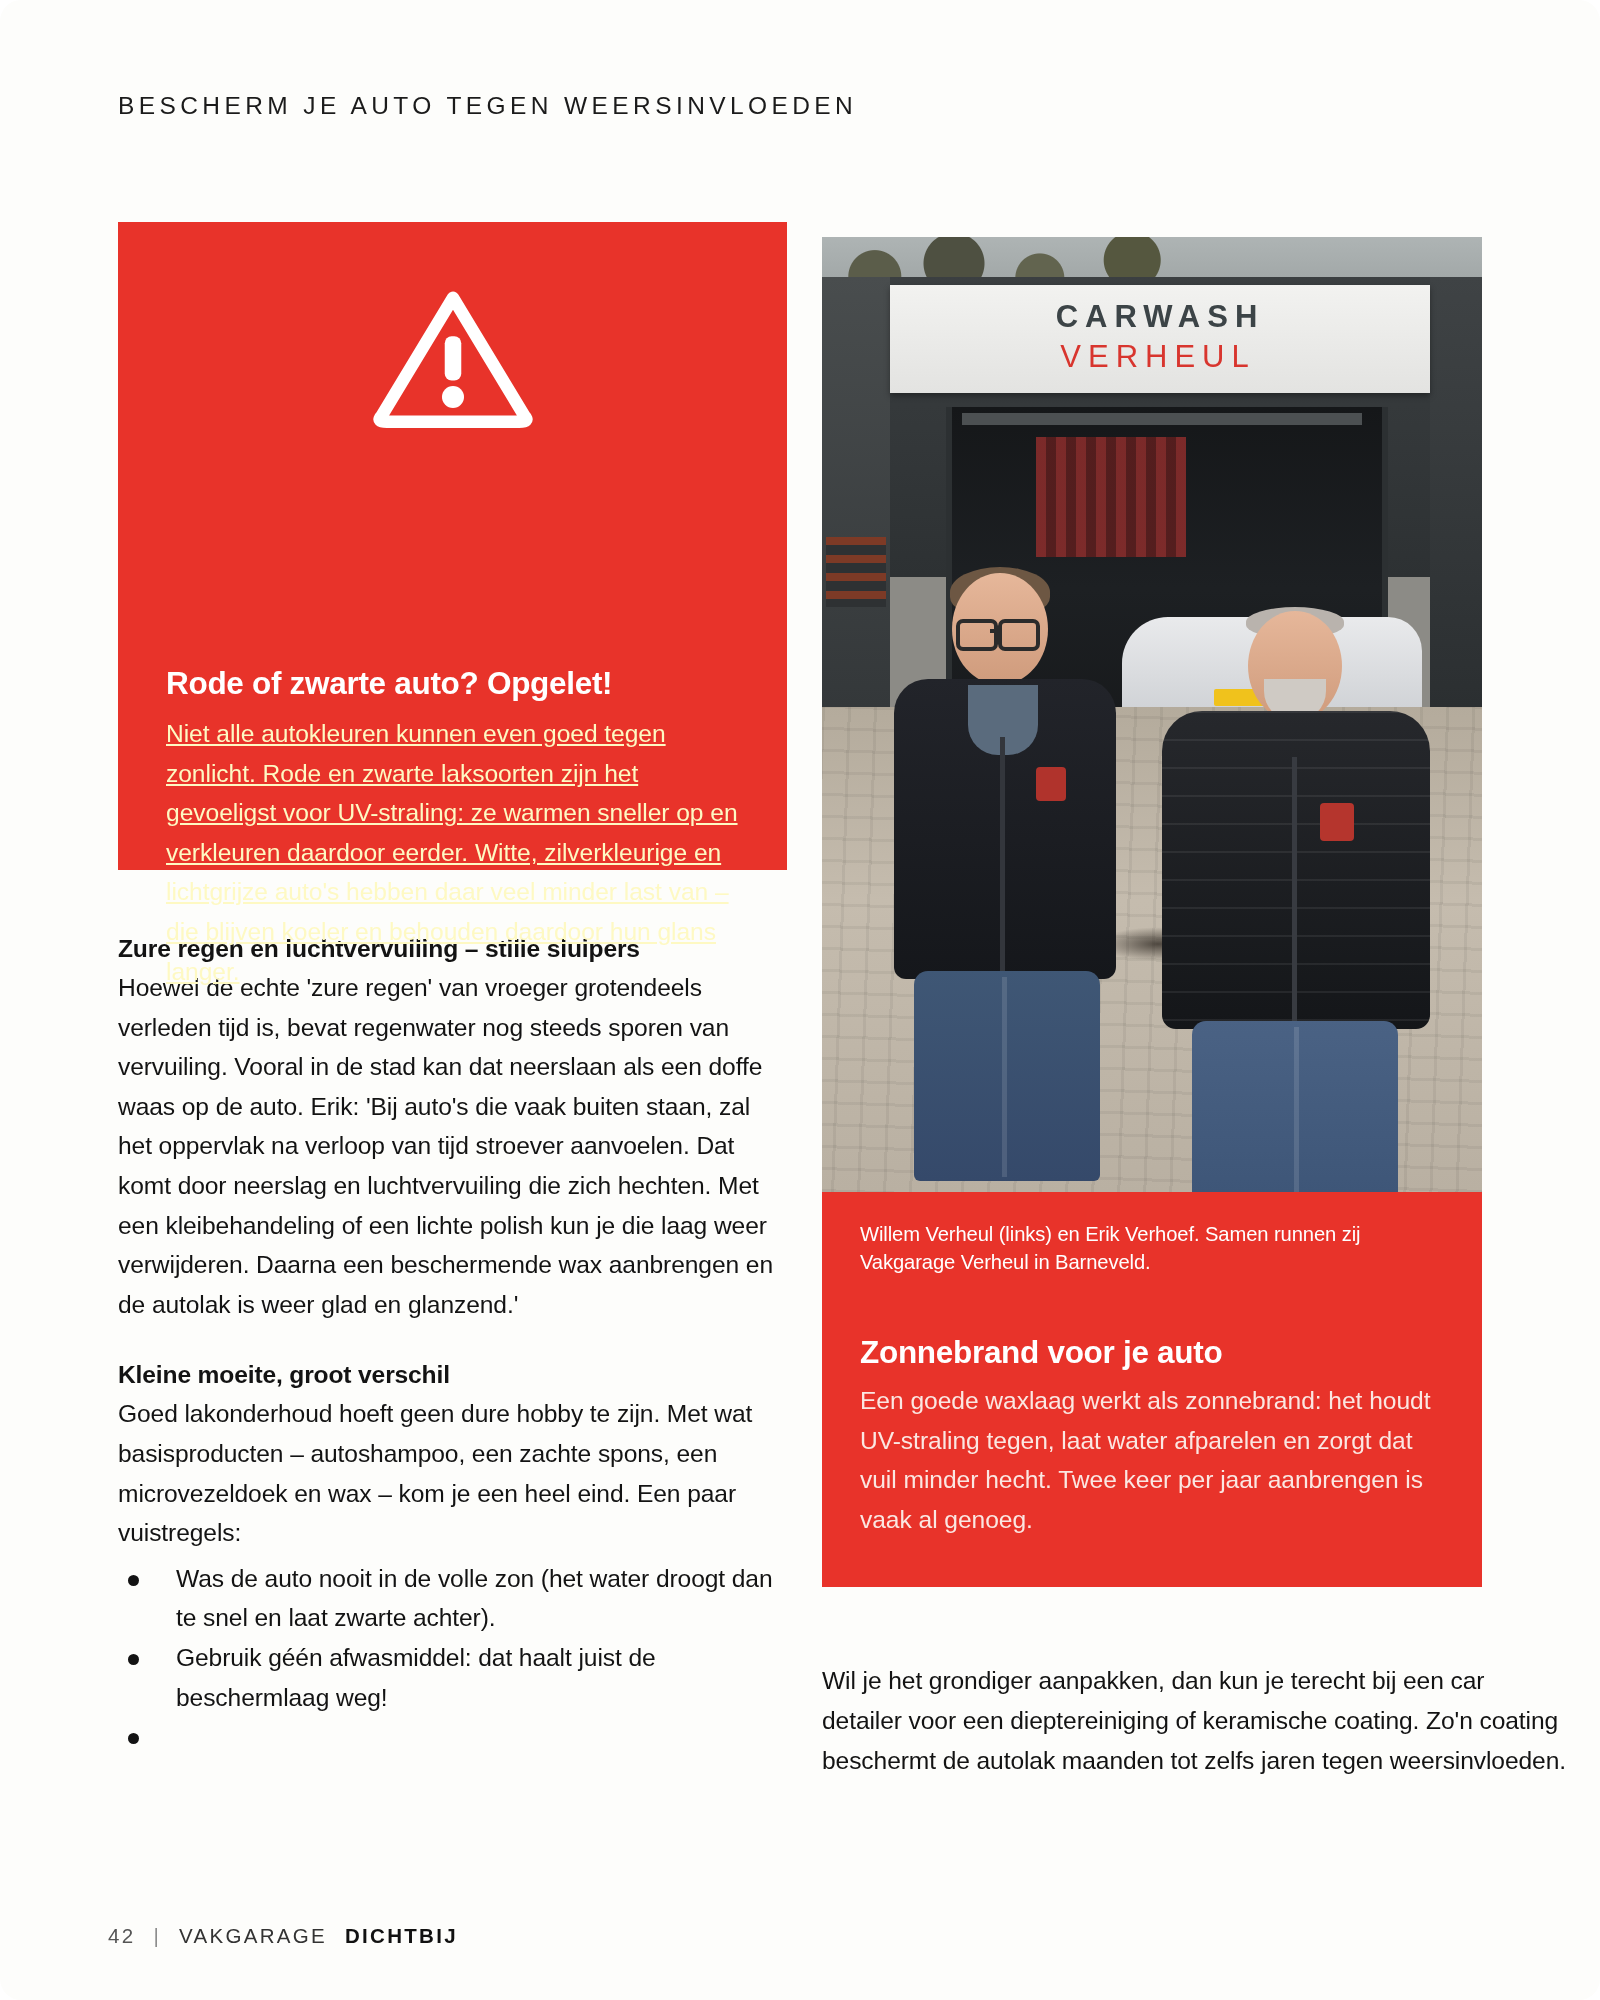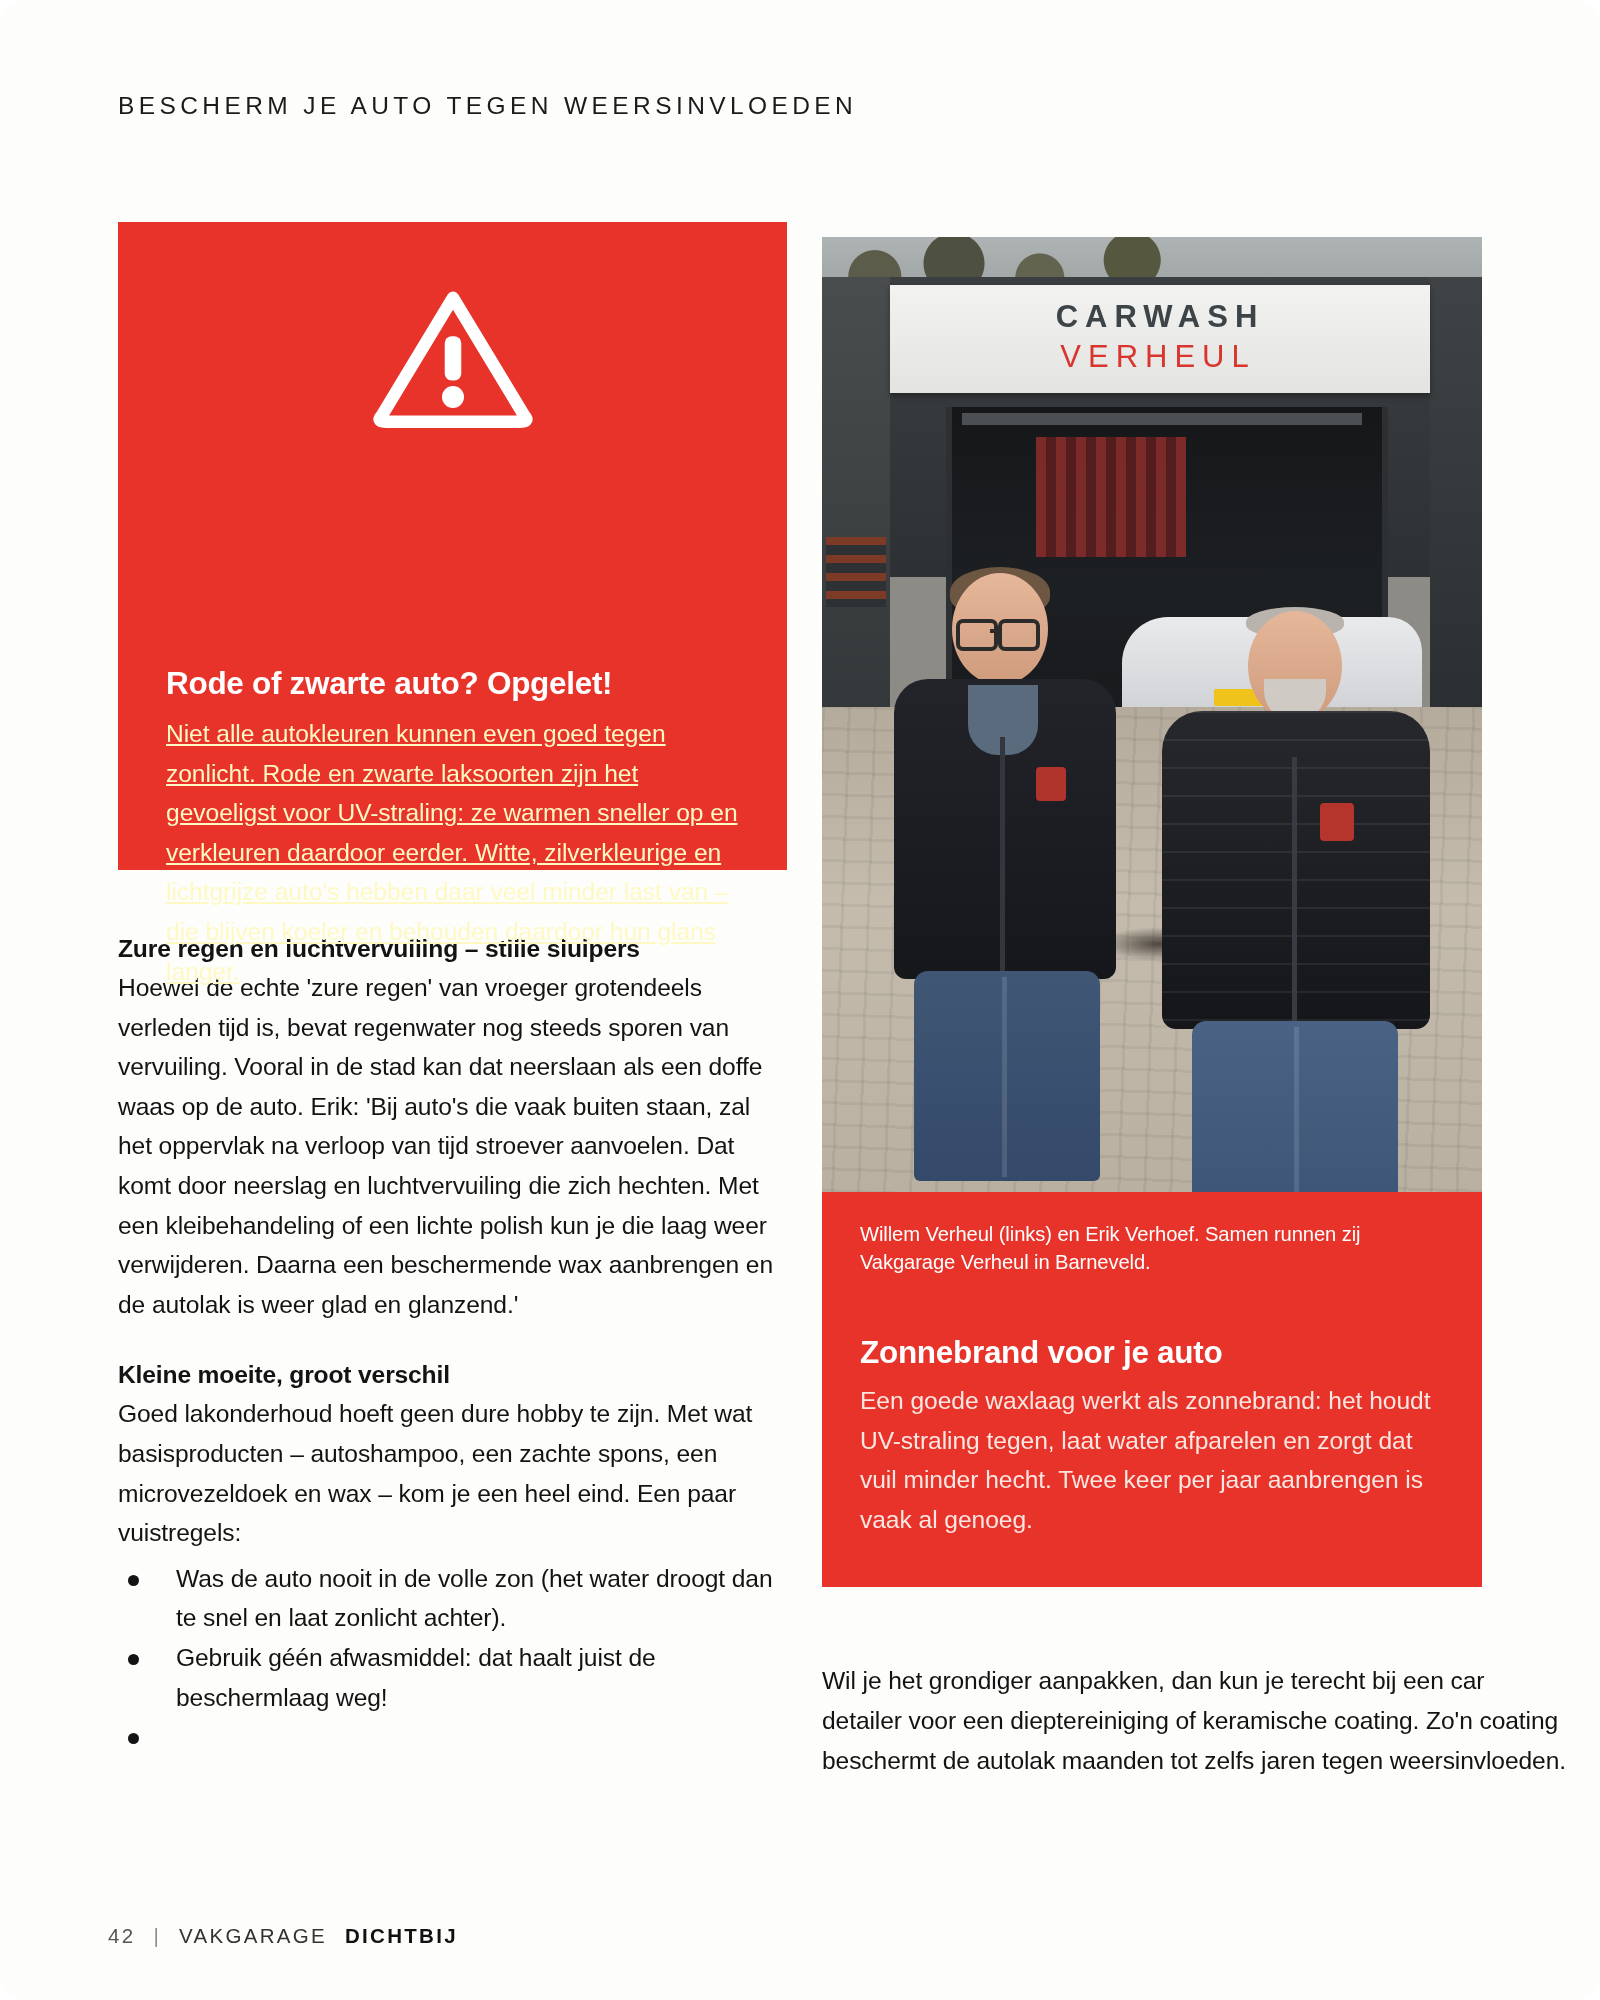--- a/index.html
+++ b/index.html
@@ -373,21 +373,21 @@
     </div>
 
     <div class="body-section" style="margin-top:32px;">
       <div class="sec-head">Kleine moeite, groot verschil</div>
       <div class="sec-para">Goed lakonderhoud hoeft geen dure hobby te zijn. Met wat basisproducten – autoshampoo, een zachte spons, een microvezeldoek en wax – kom je een heel eind. Een paar vuistregels:</div>
     </div>
 
     <ul class="bullets" style="margin-top:6px;">
       <li>
         <span class="dot"></span>
-        <span>Was de auto nooit in de volle zon (het water droogt dan te snel en laat zonlicht achter).</span>
+        <span>Was de auto nooit in de volle zon (het water droogt dan te snel en laat zwarte achter).</span>
       </li>
       <li>
         <span class="dot"></span>
         <span>Gebruik géén afwasmiddel: dat haalt juist de beschermlaag weg!</span>
       </li>
       <li>
         <span class="dot"></span>
       </li>
     </ul>
   </div>

